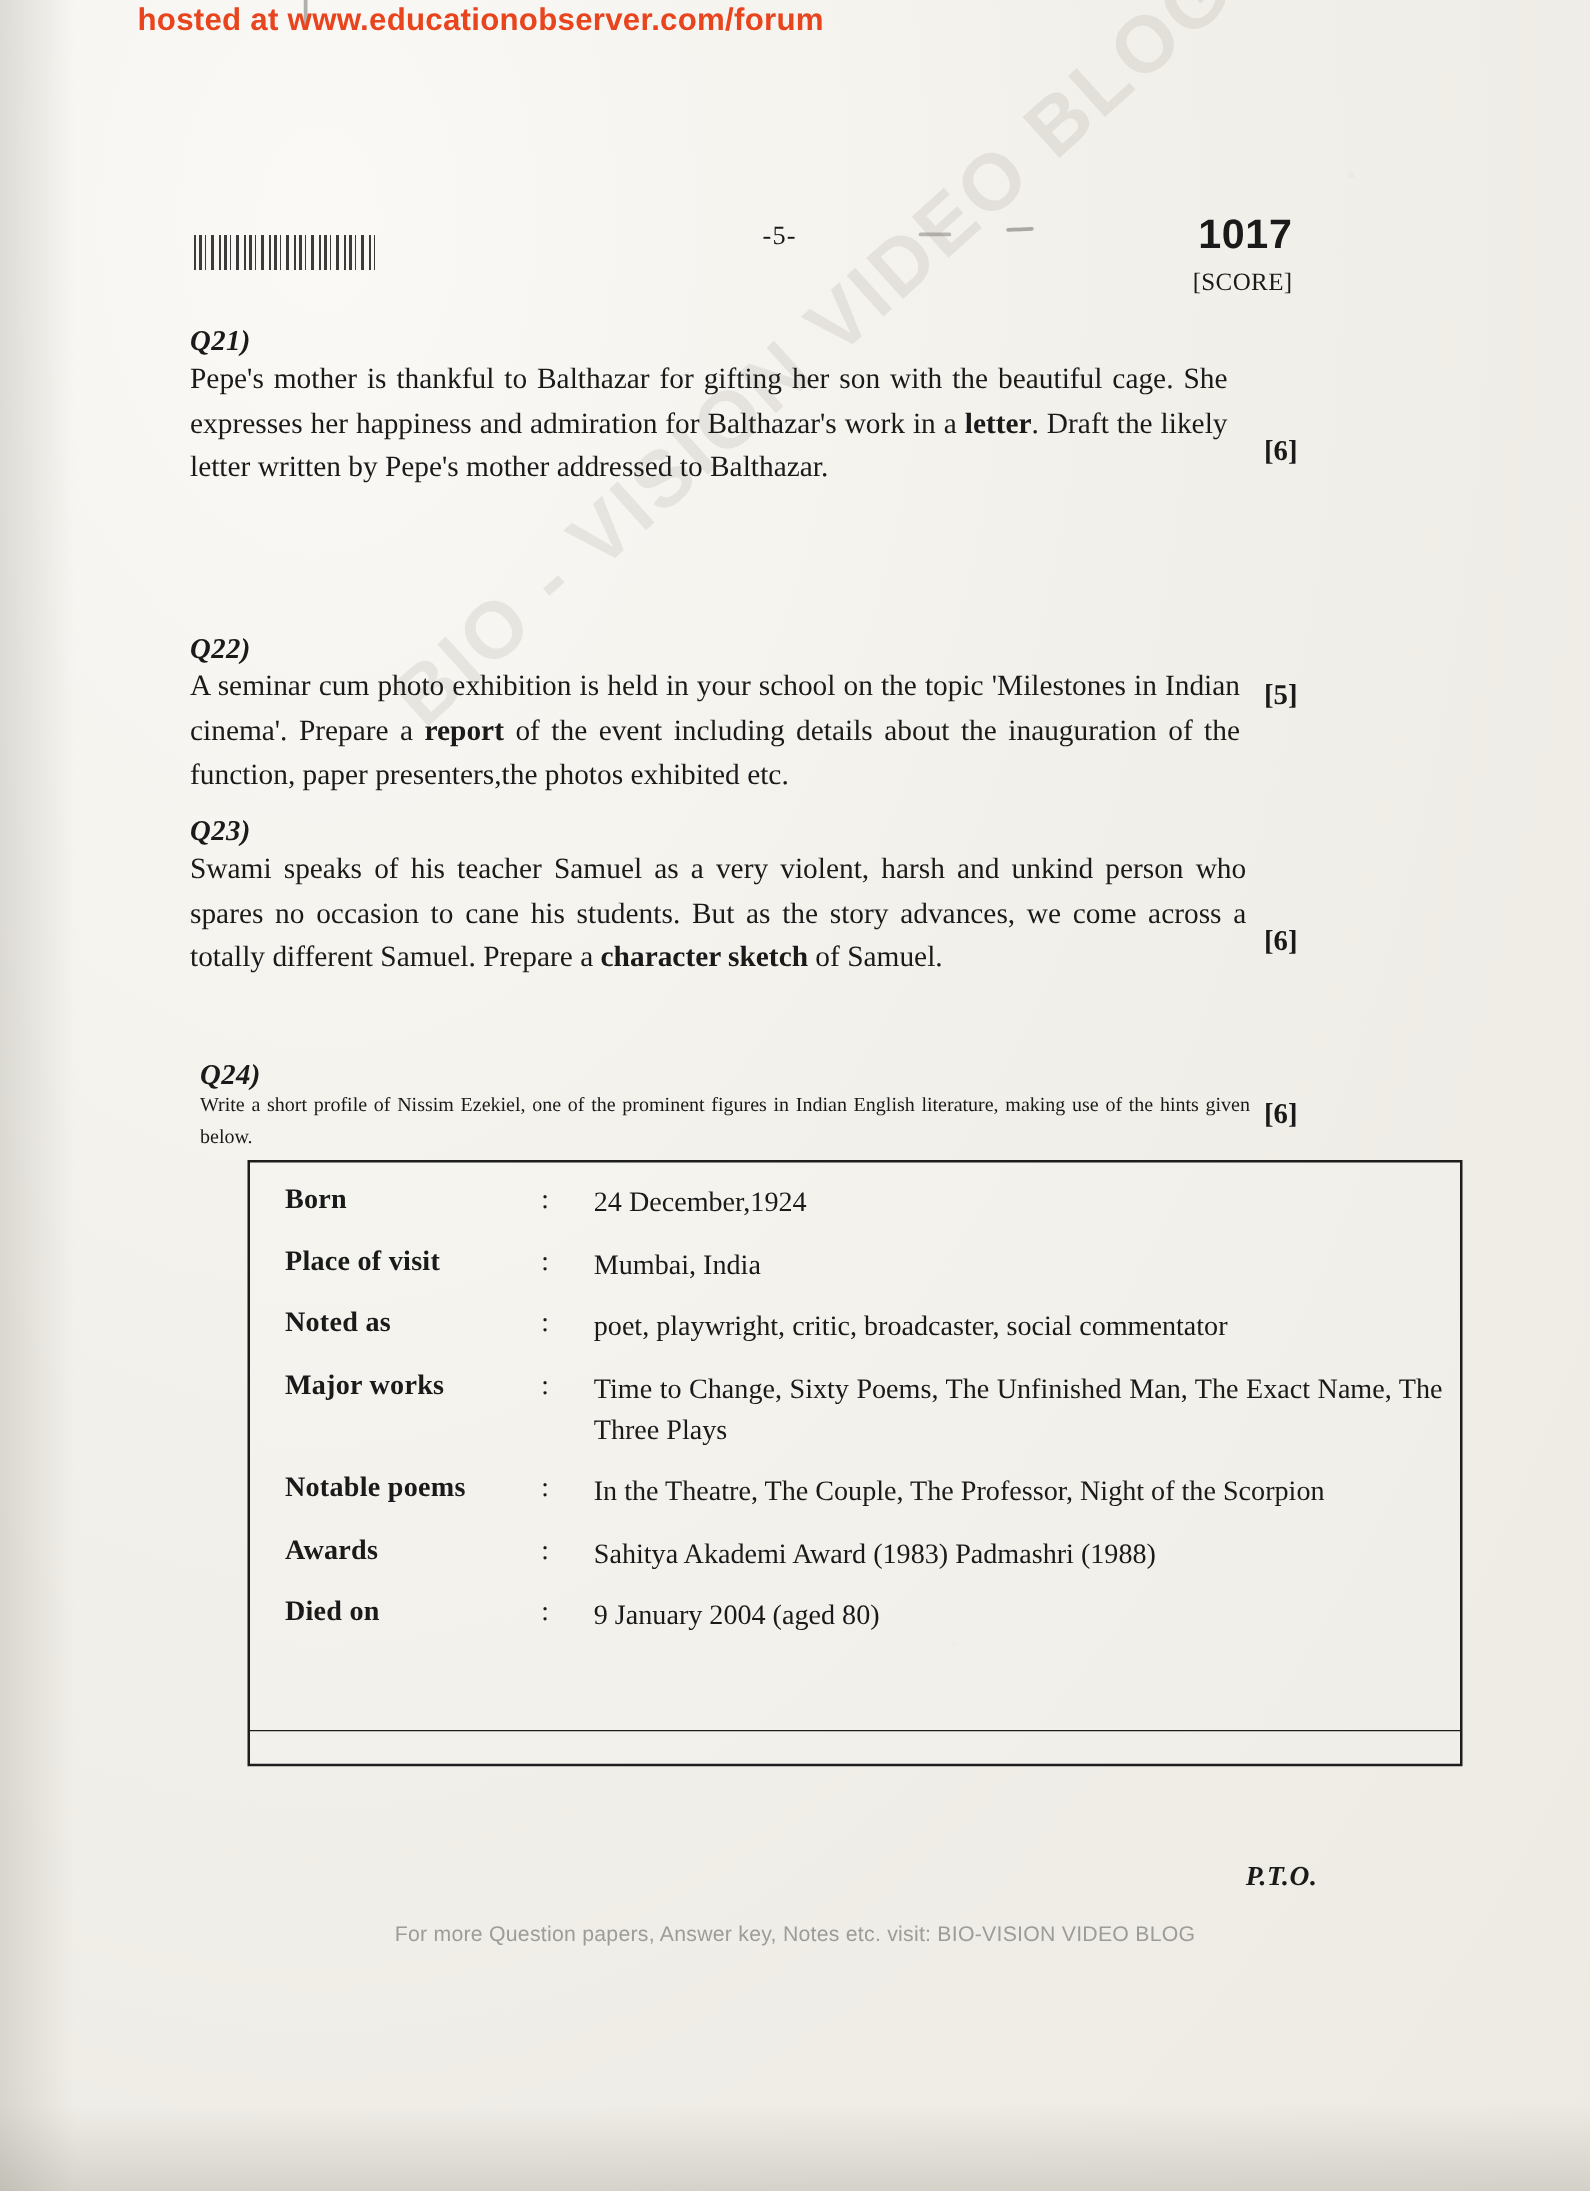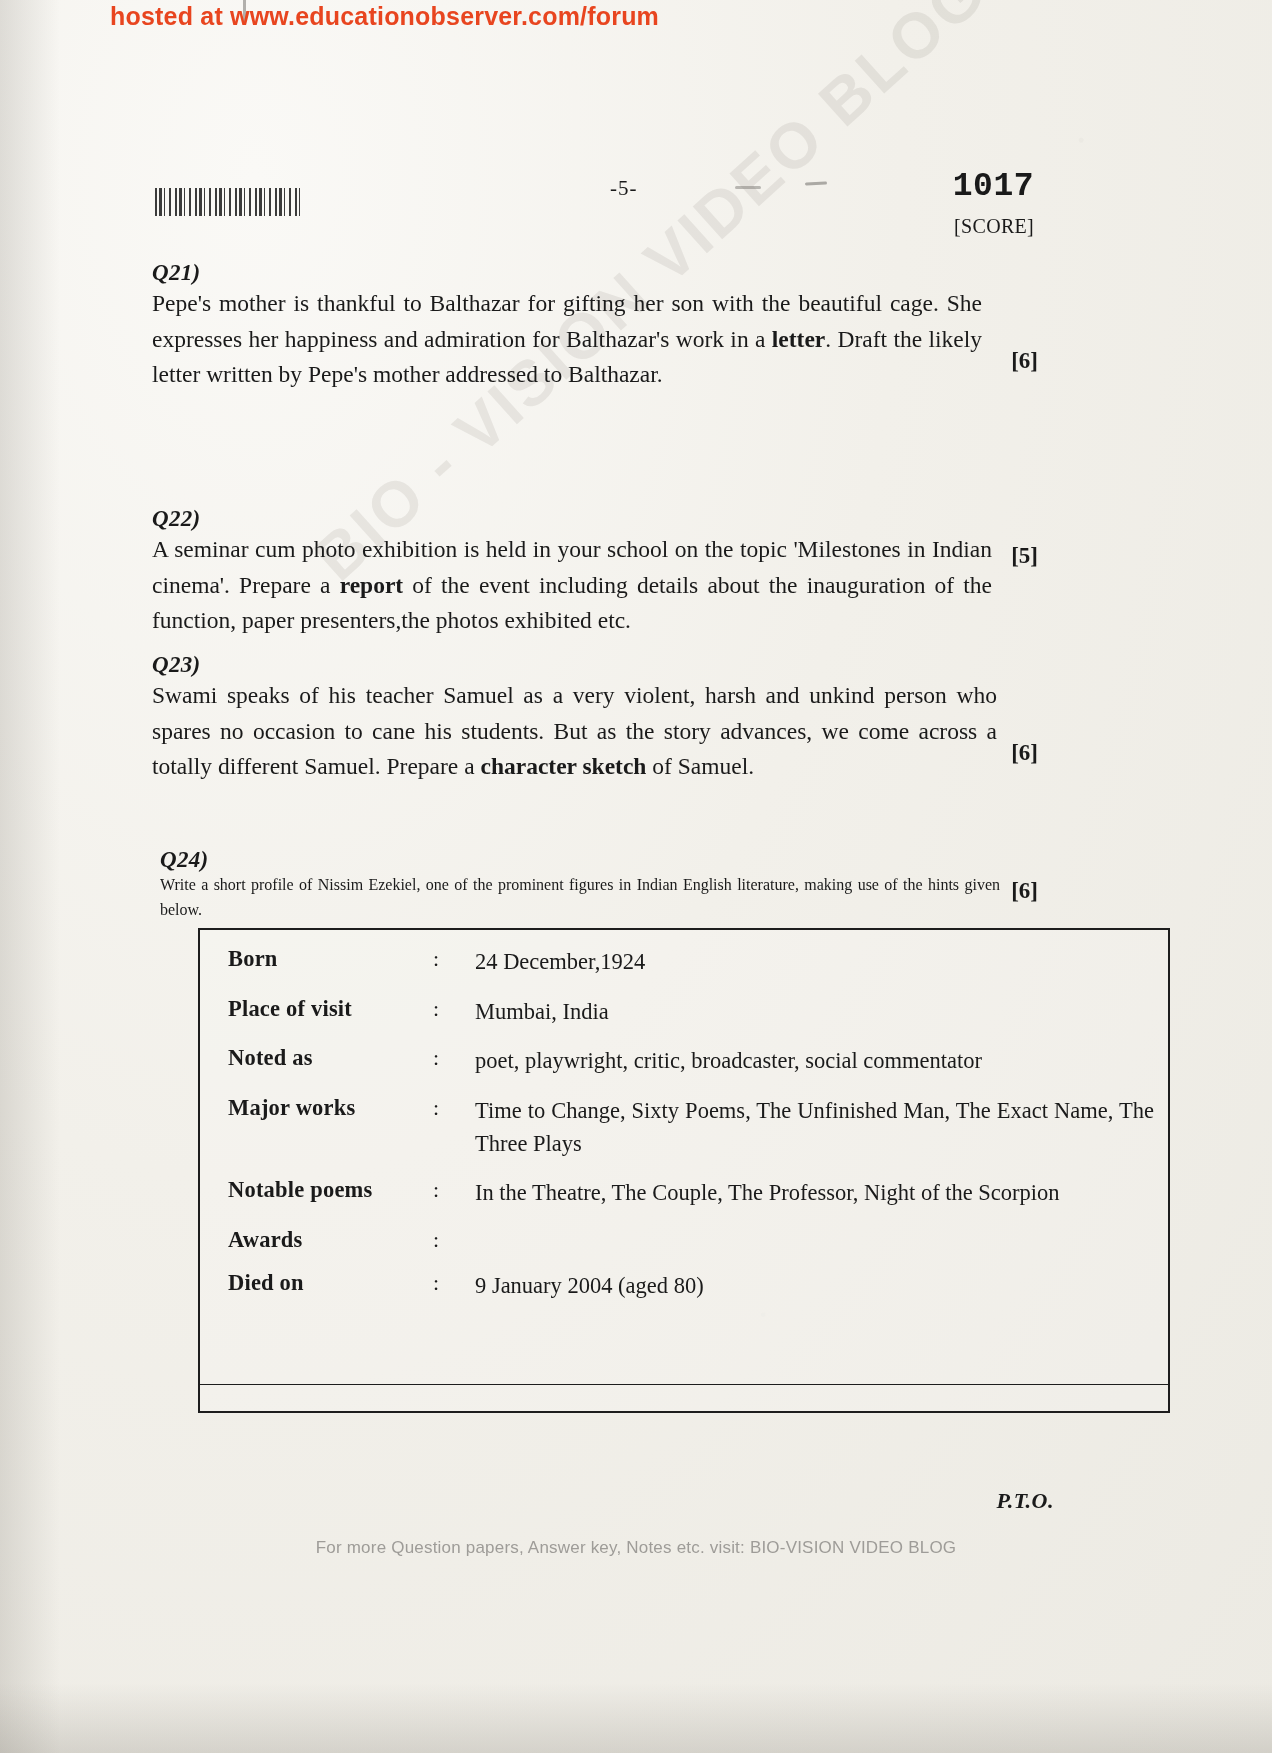--- a/index.html
+++ b/index.html
@@ -65,21 +65,21 @@
     position: absolute;
     top: 176px;
     left: 610px;
     font-size: 21px;
     letter-spacing: 1px;
   }
   .paper-code {
     position: absolute;
     top: 168px;
     right: 238px;
-    font-family: Liberation Mono, monospace;
+    font-family: Liberation Sans, sans-serif;
     font-weight: bold;
     font-size: 33px;
     letter-spacing: .5px;
   }
   .score-label {
     position: absolute;
     top: 215px;
     right: 238px;
     font-variant: small-caps;
     font-size: 20px;
@@ -323,20 +323,21 @@
 
       <div class="prow">
         <div class="pkey">Notable poems</div>
         <div class="pcolon">:</div>
         <div class="pval">In the Theatre, The Couple, The Professor, Night of the Scorpion</div>
       </div>
 
       <div class="prow">
         <div class="pkey">Awards</div>
         <div class="pcolon">:</div>
+        <div class="pval">Sahitya Akademi Award (1983) Padmashri (1988)</div>
       </div>
 
       <div class="prow">
         <div class="pkey">Died on</div>
         <div class="pcolon">:</div>
         <div class="pval">9 January 2004 (aged 80)</div>
       </div>
 
     </div>
     <div class="box-bottom-rule"></div>

